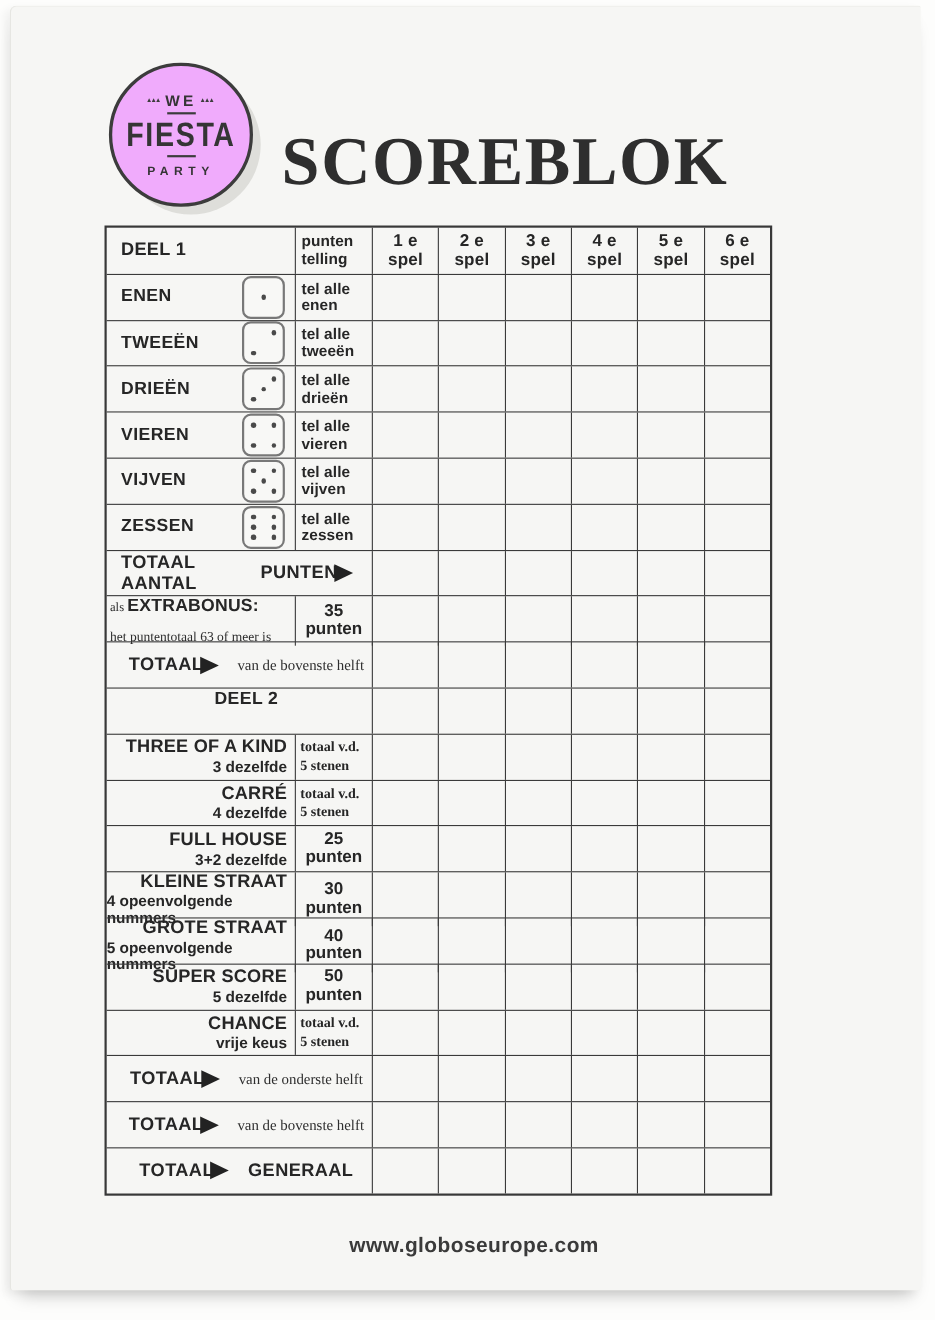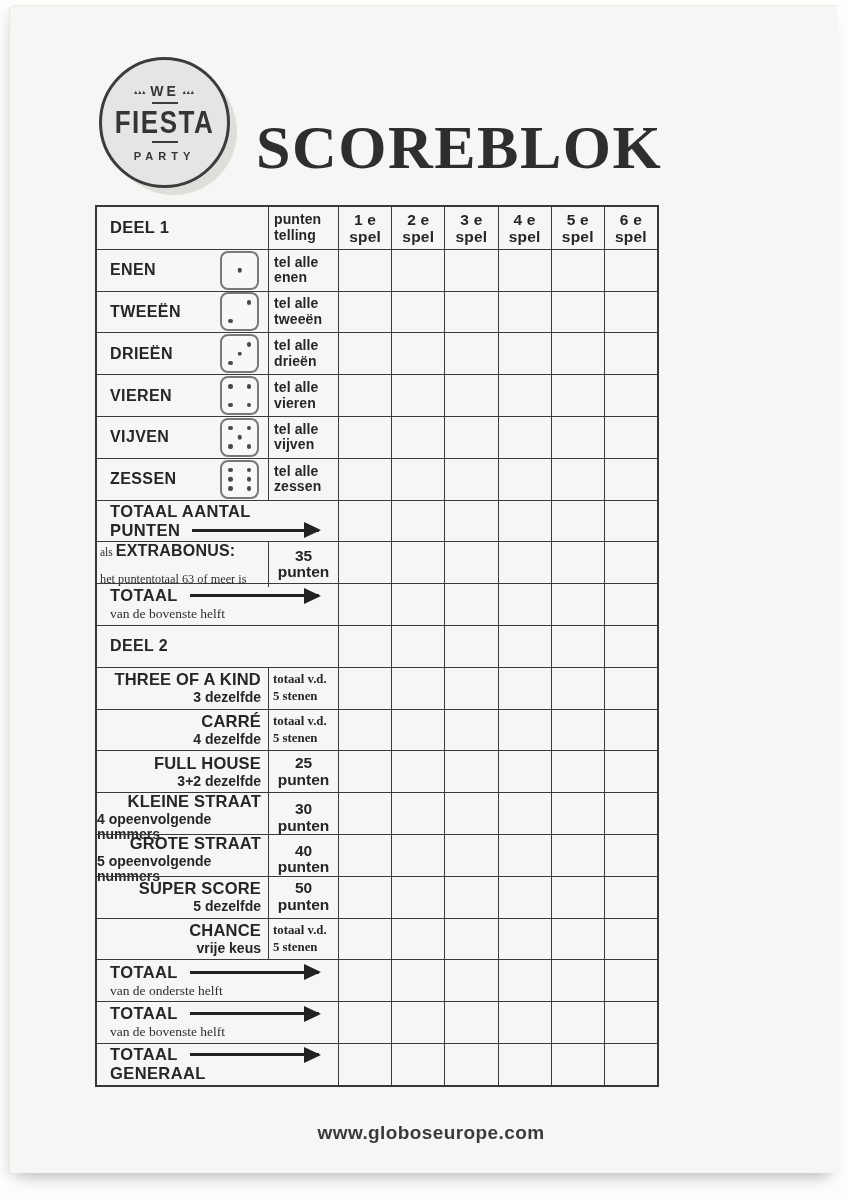--- a/index.html
+++ b/index.html
@@ -14,39 +14,39 @@
     background:#f6f6f4;border-radius:6px 2px 3px 3px;
     border-top:1px solid #eaeae6;border-left:1px solid #e6e6e2;
     box-shadow:-5px 4px 9px rgba(0,0,0,0.05), 0 12px 16px -8px rgba(0,0,0,0.22);
   }
   
   .logo{
     position:absolute;left:99px;top:57px;width:131px;height:131px;
     border:3.5px solid #3c3c3c;border-radius:50%;
     box-shadow:9px 9px 0 -2px #dededa;
     display:flex;flex-direction:column;align-items:center;justify-content:center;
-    color:#353535;box-sizing:border-box;background:#e5e5e5;
+    color:#353535;box-sizing:border-box;background:#f0abfc;
   }
   .logo-we{display:flex;align-items:center;gap:4px;font-size:14px;font-weight:800;letter-spacing:3px;}
   .rays{font-size:6px;letter-spacing:1px;color:#3c3c3c;}
   .logo-line{width:26px;height:2px;background:#3c3c3c;margin:3px 0;}
   .logo-fiesta{font-size:26px;font-weight:800;letter-spacing:1.5px;transform:scaleY(1.18);}
   .logo-party{font-size:11px;font-weight:700;letter-spacing:5px;margin-top:4px;}
   
   .title{
     position:absolute;left:256px;top:112px;
     font-size:62px;font-weight:800;letter-spacing:1.5px;color:#2e2e2e;font-family:Liberation Serif, serif;
   }
   .footer{
     position:absolute;left:95px;top:1122px;width:672px;text-align:center;
     font-size:19px;font-weight:700;letter-spacing:.4px;color:#3a3a3a;
   }
   
   .sheet{
-    position:absolute;left:95px;top:205px;width:564px;box-sizing:border-box;
+    position:absolute;left:95px;top:205px;width:607px;box-sizing:border-box;
     border:2px solid #383838;display:flex;flex-direction:column;
   }
   .t-row{
     display:grid;grid-template-columns:171px 70px repeat(6,1fr);
     height:41.8px;box-sizing:border-box;border-top:1.6px solid #3a3a3a;
   }
   .t-row:first-child{border-top:none;}
   .t-row > div{box-sizing:border-box;border-left:1.6px solid #3a3a3a;min-width:0;overflow:visible;}
   .t-row > div:first-child{border-left:none;}
   .serif{font-family:"Liberation Serif",serif;font-weight:400;color:#2e2e2e;}
@@ -61,21 +61,21 @@
   .lbl{font-size:16px;font-weight:800;letter-spacing:.4px;}
   .dice{position:relative;width:35px;height:35px;border:2px solid #787878;border-radius:8px;
     background:#f8f8f6;display:inline-block;flex:0 0 auto;}
   .pip{position:absolute;width:4.5px;height:4.5px;border-radius:50%;background:#4a4a4a;}
   .pip.tl{left:6px;top:6px}.pip.tr{right:6px;top:6px}
   .pip.bl{left:6px;bottom:6px}.pip.br{right:6px;bottom:6px}
   .pip.c{left:50%;top:50%;transform:translate(-50%,-50%)}
   .pip.ml{left:6px;top:50%;transform:translateY(-50%)}
   .pip.mr{right:6px;top:50%;transform:translateY(-50%)}
   
-  .c-merge{grid-column:1/3;display:flex;flex-direction:column;justify-content:center;padding:1px 0 1px 13px;}
+  .c-merge{grid-column:1/3;display:flex;justify-content:center;padding:1px 0 1px 13px;}
   .m-line{display:flex;align-items:center;}
   .m-title{font-size:16.5px;font-weight:800;letter-spacing:.4px;line-height:1.15;}
   .m-sub{font-size:13.5px;line-height:1.2;padding-top:1px;}
   .c-section{justify-content:center;}
   .arrow{flex:1;height:3px;background:#222;position:relative;margin:0 19px 0 12px;align-self:center;}
   .arrow::after{content:"";position:absolute;right:-2px;top:50%;transform:translateY(-50%);
     width:0;height:0;border-left:17px solid #222;border-top:8px solid transparent;border-bottom:8px solid transparent;}
   
   .c-bonus{display:flex;flex-direction:column;justify-content:center;padding-left:3px;}
   .b-line1{display:flex;align-items:baseline;gap:3px;text-align:right;}

